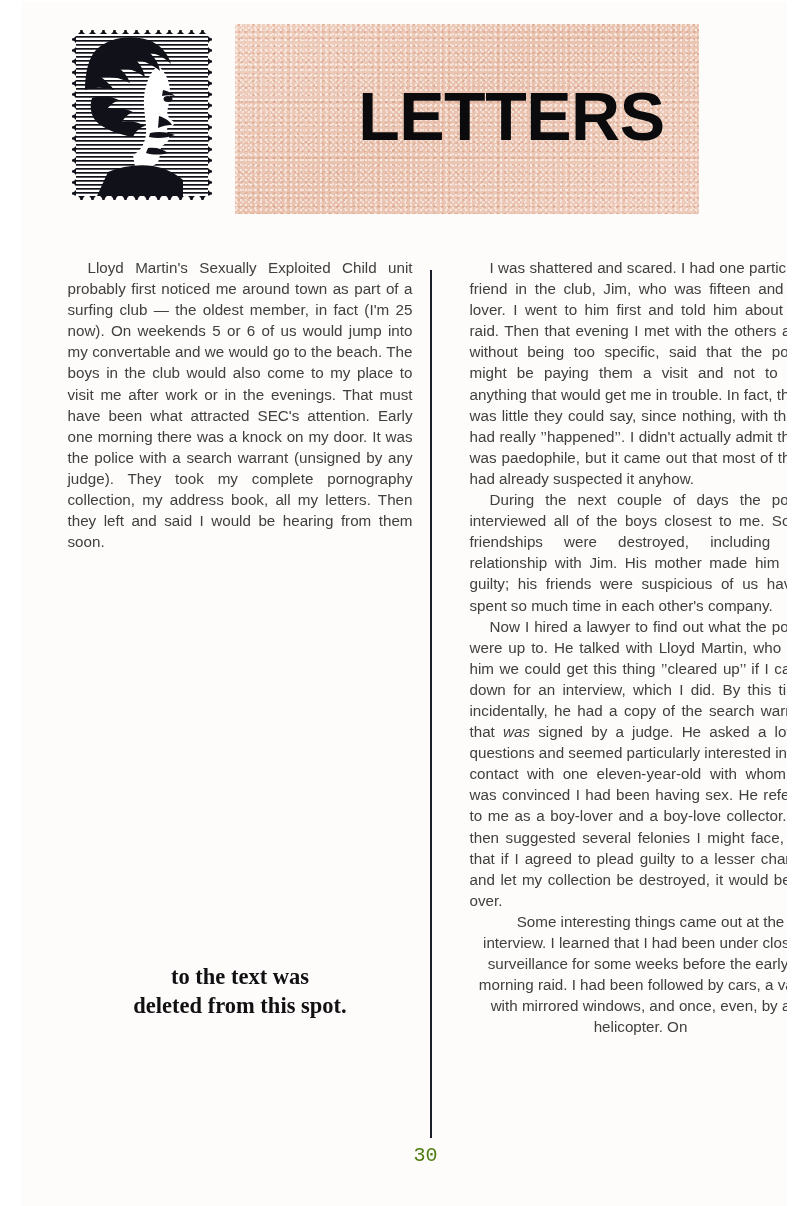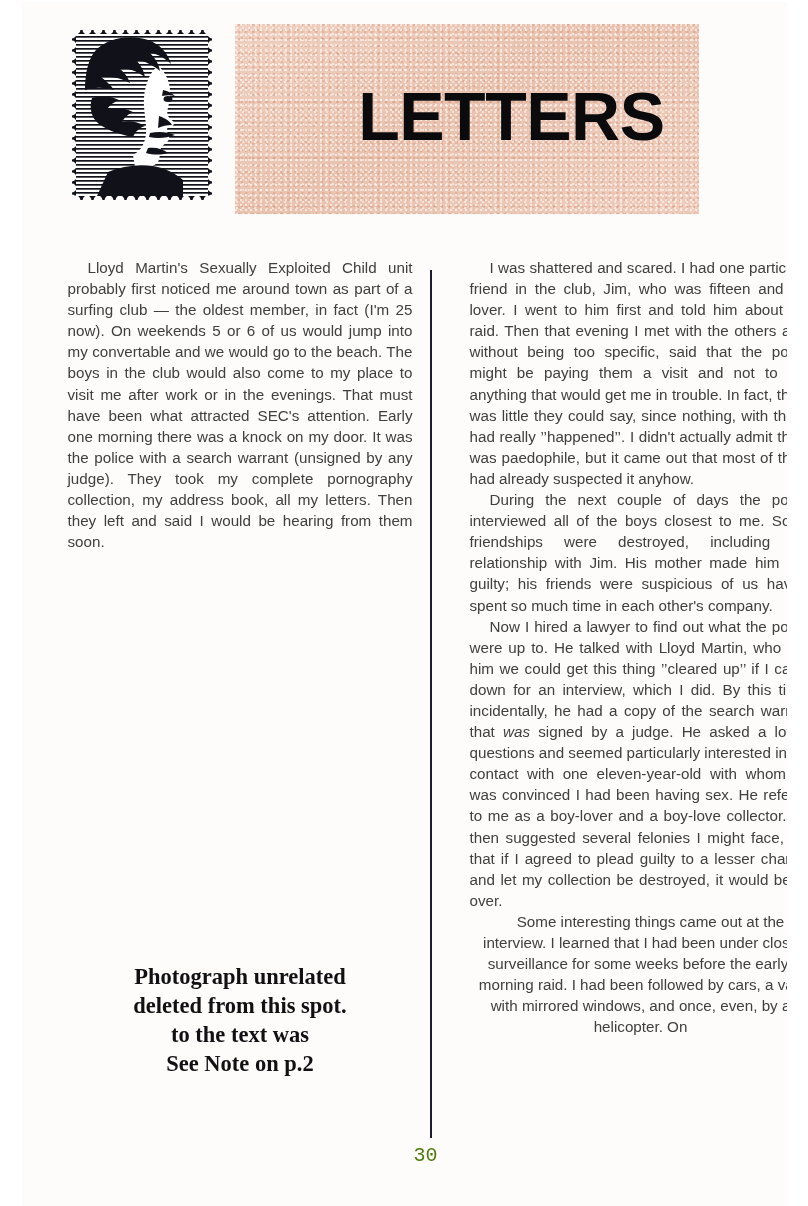--- a/index.html
+++ b/index.html
@@ -298,21 +298,19 @@
     <div class="col col-right">
       <p>I was shattered and scared. I had one particular friend in the club, Jim, who was fifteen and my lover. I went to him first and told him about the raid. Then that evening I met with the others and, without being too specific, said that the police might be paying them a visit and not to say anything that would get me in trouble. In fact, there was little they could say, since nothing, with them, had really ’’happened’’. I didn't actually admit that I was paedophile, but it came out that most of them had already suspected it anyhow.</p>
       <p>During the next couple of days the police interviewed all of the boys closest to me. Some friendships were destroyed, including my relationship with Jim. His mother made him feel guilty; his friends were suspicious of us having spent so much time in each other's company.</p>
       <p id="para-with-italic">Now I hired a lawyer to find out what the police were up to. He talked with Lloyd Martin, who told him we could get this thing ’’cleared up’’ if I came down for an interview, which I did. By this time, incidentally, he had a copy of the search warrant that <i>was</i> signed by a judge. He asked a lot of questions and seemed particularly interested in my contact with one eleven-year-old with whom he was convinced I had been having sex. He refered to me as a boy-lover and a boy-love collector. He then suggested several felonies I might face, but that if I agreed to plead guilty to a lesser charge, and let my collection be destroyed, it would be all over.</p>
       <p class="last-para">Some interesting things came out at the interview. I learned that I had been under close surveillance for some weeks before the early-morning raid. I had been followed by cars, a van with mirrored windows, and once, even, by a helicopter. On</p>
     </div>
 
   </div>
 
   <div class="photo-note">
-    <span class="note-line">Photograph unrelated</span>
+    <span class="note-line">to the text was</span>
     <span class="note-line">deleted from this spot.</span>
-    <span class="note-line">to the text was</span>
-    <span class="note-line">See Note on p.2</span>
   </div>
 
   <div class="folio">30</div>
 
 </div>
 
 </body></html>

